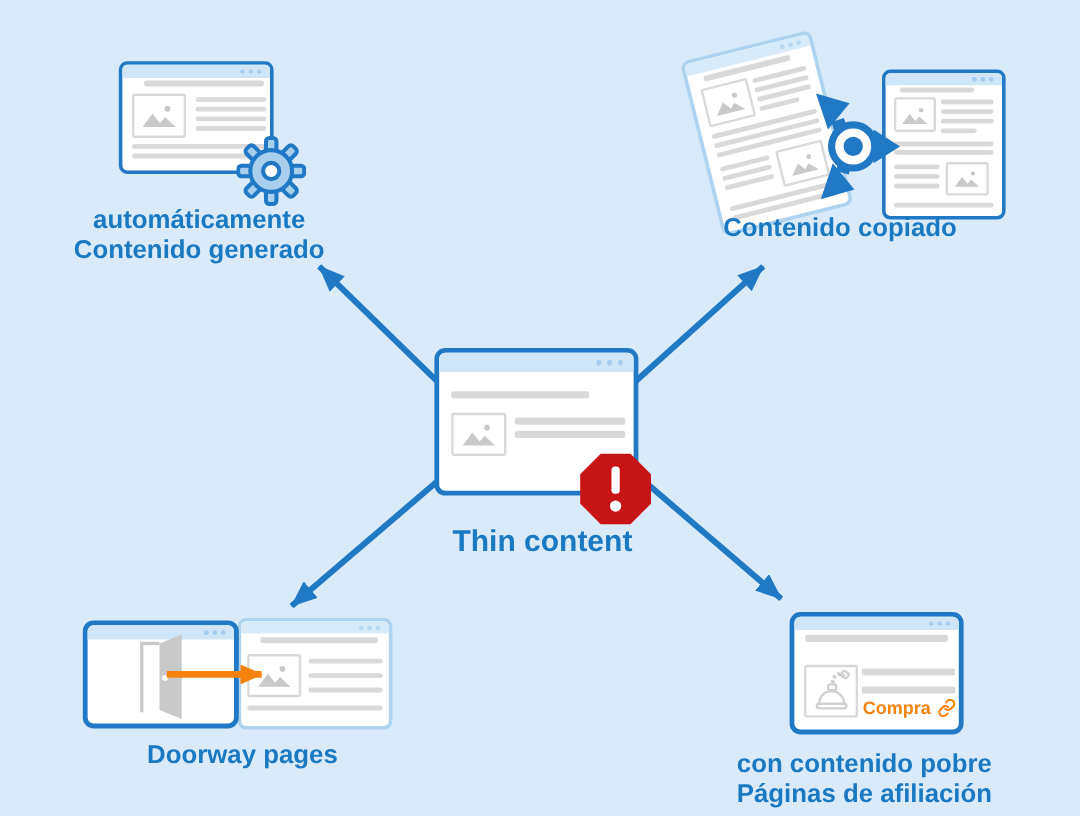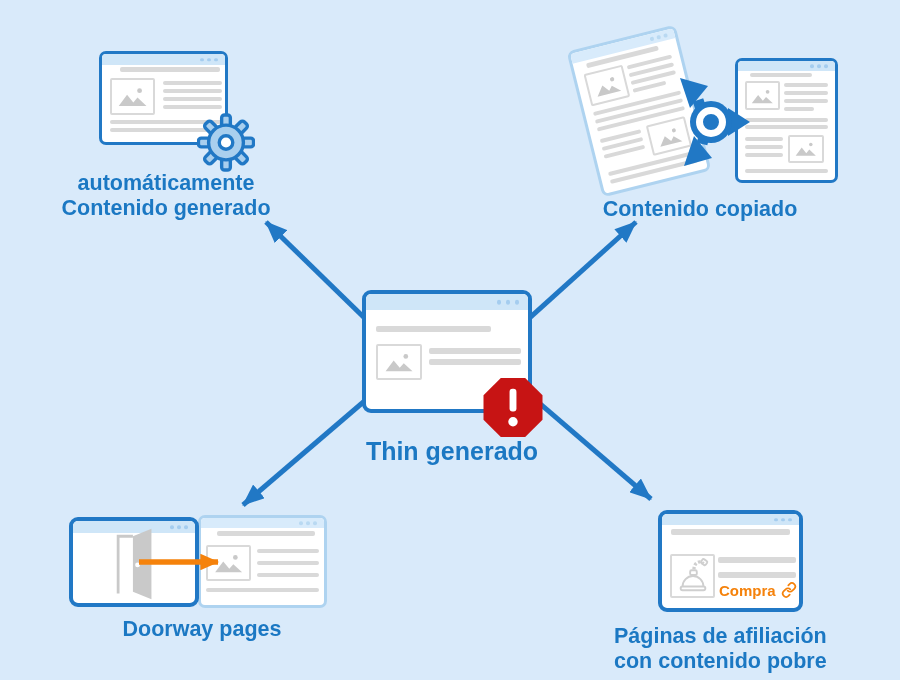--- a/index.html
+++ b/index.html
@@ -162,21 +162,21 @@
   </div>
   <svg class="icon-abs" style="left:666px;top:72px;" width="84" height="100" viewBox="0 0 84 100">
     <line x1="40" y1="52" x2="32" y2="28" class="s-accent" stroke-width="11"></line>
     <polygon points="14,6 42,14 24,36" class="f-accent"></polygon>
     <line x1="42" y1="48" x2="36" y2="72" class="s-accent" stroke-width="11"></line>
     <polygon points="18,94 46,86 28,64" class="f-accent"></polygon>
     <polygon points="62,36 84,50 62,64" class="f-accent"></polygon>
     <circle cx="45" cy="50" r="21" class="f-accent"></circle>
     <circle cx="45" cy="50" r="11.5" fill="none" stroke="#ffffff" stroke-width="7"></circle>
   </svg>
-  <div class="caption" style="left:588px;top:197px;width:224px;">Contenido copiado</div>
+  <div class="caption" style="left:588px;top:178px;width:224px;">Contenido copiado</div>
 
   <div class="win thick" style="left:362px;top:290px;width:170px;height:123px;">
     <div class="bar" style="height:16px;border-radius:5px 5px 0 0;">
       <span class="dots" style="right:9px;gap:4.5px;">
           <i style="width:4.5px;height:4.5px;"></i>
           <i style="width:4.5px;height:4.5px;"></i>
           <i style="width:4.5px;height:4.5px;"></i>
         </span>
     </div>
     <div class="ln" style="left:10px;top:32px;width:115px;height:6px;"></div>
@@ -187,21 +187,21 @@
         </svg>
     </div>
     <div class="ln" style="left:63px;top:54px;width:92px;height:6px;"></div>
     <div class="ln" style="left:63px;top:65px;width:92px;height:6px;"></div>
   </div>
   <svg class="icon-abs" style="left:483px;top:378px;" width="60" height="59" viewBox="0 0 60 60">
     <polygon points="17.6,0 42.4,0 60,17.6 60,42.4 42.4,60 17.6,60 0,42.4 0,17.6" fill="#c71414"></polygon>
     <rect x="26.5" y="11" width="7" height="23" rx="3" fill="#ffffff"></rect>
     <circle cx="30" cy="44.5" r="4.8" fill="#ffffff"></circle>
   </svg>
-  <div class="caption" style="left:352px;top:437px;width:200px;font-size:25px;">Thin generado</div>
+  <div class="caption" style="left:352px;top:437px;width:200px;font-size:25px;">Thin content</div>
 
   <div class="win light" style="left:198px;top:515px;width:129px;height:93px;">
     <div class="bar" style="height:10px;">
       <span class="dots">
           <i></i>
           <i></i>
           <i></i>
         </span>
     </div>
     <div class="ln" style="left:16px;top:13px;width:98px;height:5px;"></div>
@@ -254,22 +254,22 @@
     <div class="ln" style="left:56px;top:58px;width:78px;height:6px;"></div>
     <div class="cta-row" style="left:57px;top:68px;">
       <span class="cta-text">Compra</span>
       <svg width="16" height="16" viewBox="0 0 24 24" fill="none" stroke="#f5820b" stroke-width="2.6" stroke-linecap="round">
         <path d="M10 13a5 5 0 0 0 7.07 0l2.83-2.83a5 5 0 0 0-7.07-7.07L11 5"></path>
         <path d="M14 11a5 5 0 0 0-7.07 0l-2.83 2.83a5 5 0 0 0 7.07 7.07L13 19"></path>
       </svg>
     </div>
   </div>
   <div class="caption" style="left:614px;top:624px;width:240px;text-align:left;">
+    <div>con contenido pobre</div>
     <div>Páginas de afiliación</div>
-    <div>con contenido pobre</div>
   </div>
 
   <svg class="overlay" width="900" height="680">
     <defs>
       <marker id="morange" markerWidth="3.4" markerHeight="3" refX="3.2" refY="1.5" orient="auto" markerUnits="strokeWidth">
         <path d="M0,0 L3.4,1.5 L0,3 Z" fill="#f5820b"></path>
       </marker>
     </defs>
     <line x1="139" y1="562" x2="218" y2="562" stroke="#f5820b" stroke-width="5.5" marker-end="url(#morange)"></line>
   </svg>

